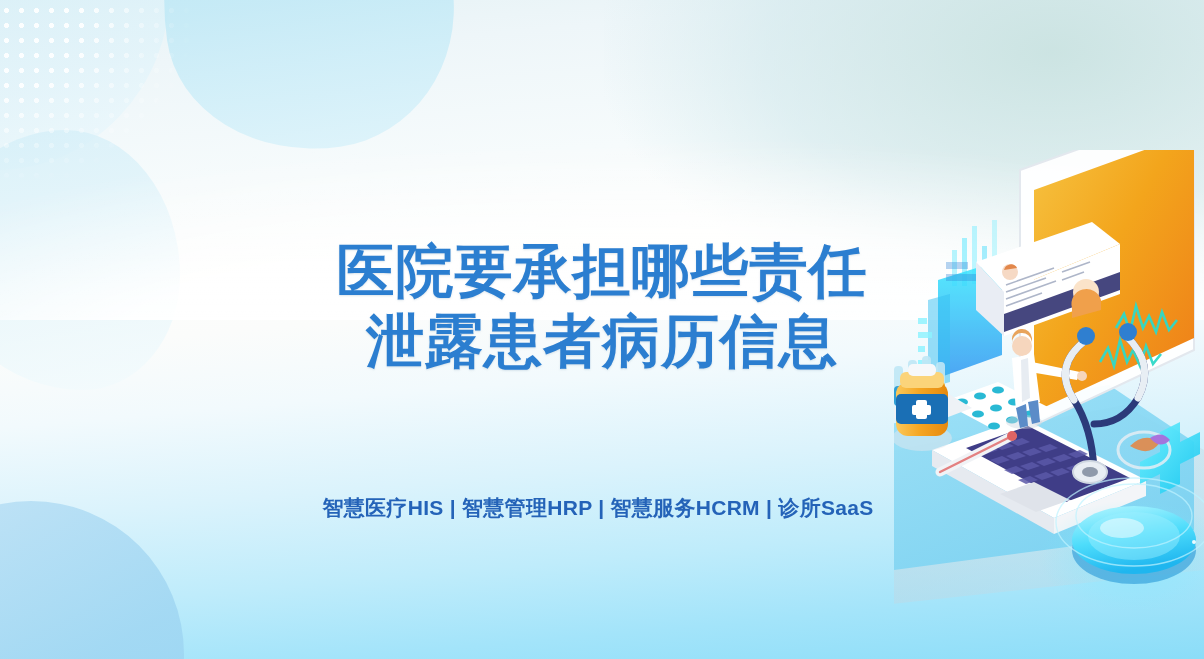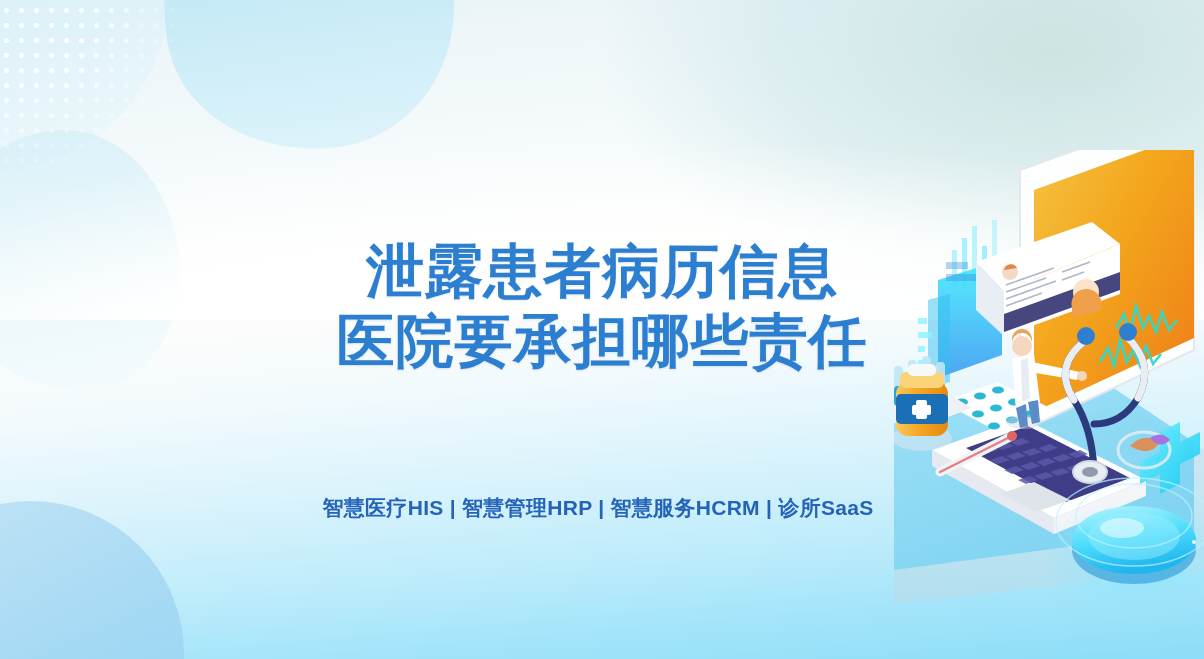--- a/index.html
+++ b/index.html
@@ -316,19 +316,19 @@
           <ellipse cx="240" cy="372" rx="78" ry="44"></ellipse>
           <ellipse cx="240" cy="366" rx="58" ry="32"></ellipse>
         </g>
         <circle cx="176" cy="352" r="2" fill="#ffffff" opacity=".9"></circle>
         <circle cx="300" cy="392" r="2" fill="#ffffff" opacity=".9"></circle>
       </g>
     </svg>
   </div>
 
   <div class="headline">
+    <span class="ln">医院要承担哪些责任</span>
     <span class="ln">泄露患者病历信息</span>
-    <span class="ln">医院要承担哪些责任</span>
   </div>
 
   <div class="subline">智慧医疗HIS | 智慧管理HRP | 智慧服务HCRM |  诊所SaaS</div>
 
 </div>
 
 </body></html>

